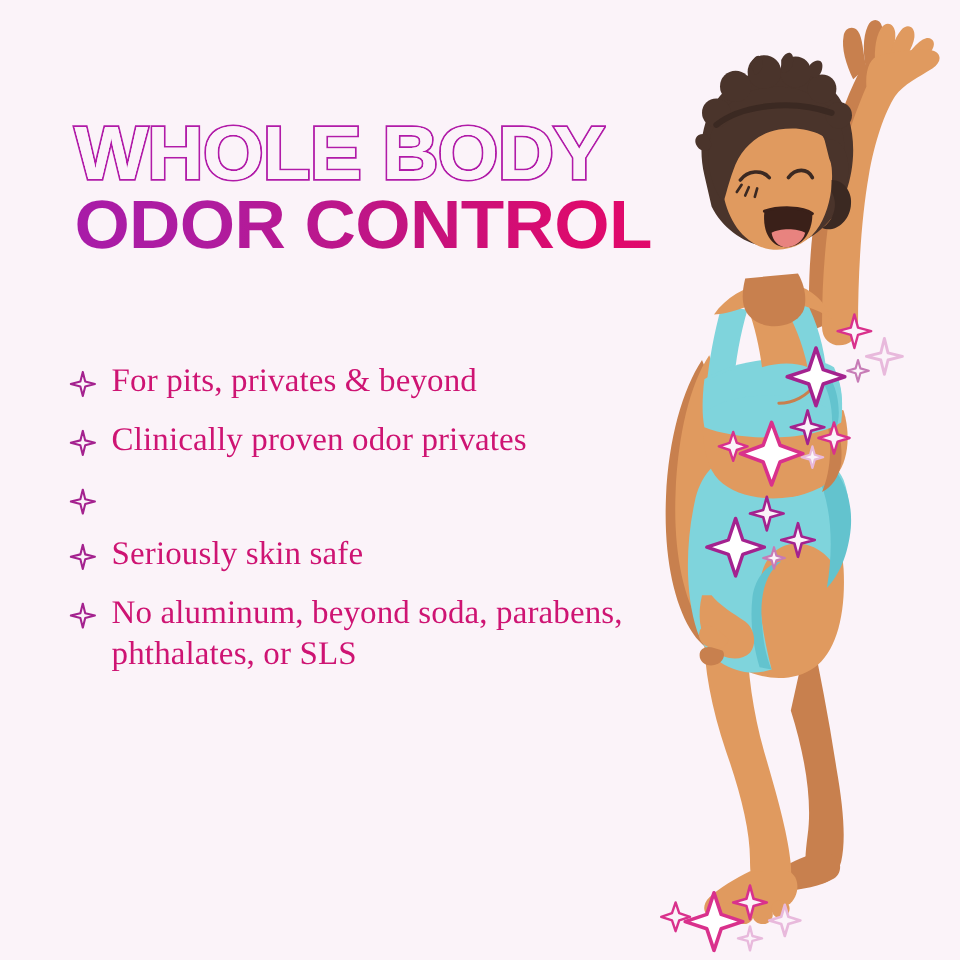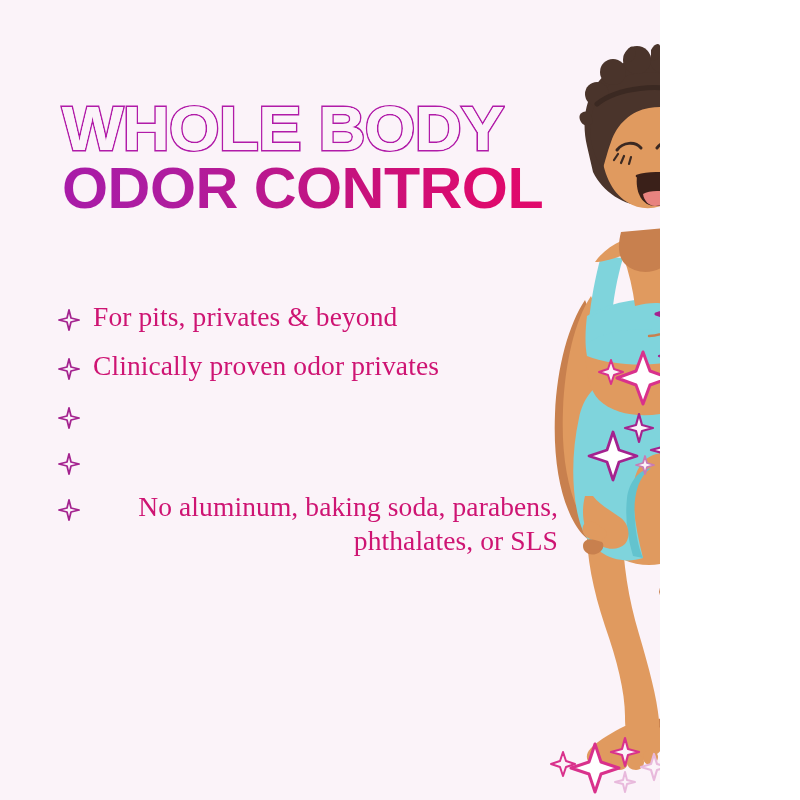--- a/index.html
+++ b/index.html
@@ -1,21 +1,21 @@
 <!DOCTYPE html>
 <html><head>
 <meta charset="utf-8">
 <style>
   html,body{margin:0;padding:0;}
   body{
     width:800px;height:800px;overflow:hidden;
     font-family:"Liberation Sans", sans-serif;
   }
   #poster{
-    position:relative;width:660px;height:800px;
+    position:relative;width:800px;height:800px;
     background:#FBF3F9;overflow:hidden;
   }
 
   
   #headline{
     position:absolute;left:62px;top:100px;width:520px;
   }
   .hl-line{
     display:block;
     font-family:"Liberation Sans", sans-serif;
@@ -48,21 +48,20 @@
     transform-origin:left center;
   }
 
   
   #bullets{
     position:absolute;left:58px;top:300px;width:500px;
   }
   .bullet-row{
     display:flex;align-items:flex-start;
     margin-bottom:15px;
-    text-align:right;
   }
   .bullet-row:last-child{margin-bottom:0;}
   .spark{
     flex:0 0 auto;width:22px;height:22px;margin-top:9px;margin-right:13px;
   }
   .btext{
     font-family:"Liberation Serif", serif;
     font-size:27.5px;
     line-height:1.24;
     color:#CE1473;
@@ -104,27 +103,28 @@
     <div class="bullet-row">
       <svg class="spark" viewBox="0 0 24 24">
         <path d="M12 1 L14.2 9.8 L23 12 L14.2 14.2 L12 23 L9.8 14.2 L1 12 L9.8 9.8 Z" fill="none" stroke="#A4228F" stroke-width="1.9" stroke-linejoin="round"></path>
       </svg>
     </div>
 
     <div class="bullet-row">
       <svg class="spark" viewBox="0 0 24 24">
         <path d="M12 1 L14.2 9.8 L23 12 L14.2 14.2 L12 23 L9.8 14.2 L1 12 L9.8 9.8 Z" fill="none" stroke="#A4228F" stroke-width="1.9" stroke-linejoin="round"></path>
       </svg>
-    </div>
-
-    <div class="bullet-row">
-      <svg class="spark" viewBox="0 0 24 24">
-        <path d="M12 1 L14.2 9.8 L23 12 L14.2 14.2 L12 23 L9.8 14.2 L1 12 L9.8 9.8 Z" fill="none" stroke="#A4228F" stroke-width="1.9" stroke-linejoin="round"></path>
-      </svg>
-      <div class="btext">No aluminum, baking soda, parabens, phthalates, or SLS</div>
+      <div class="btext">Seriously skin safe</div>
+    </div>
+
+    <div class="bullet-row">
+      <svg class="spark" viewBox="0 0 24 24">
+        <path d="M12 1 L14.2 9.8 L23 12 L14.2 14.2 L12 23 L9.8 14.2 L1 12 L9.8 9.8 Z" fill="none" stroke="#A4228F" stroke-width="1.9" stroke-linejoin="round"></path>
+      </svg>
+      <div class="btext">No aluminum, beyond soda, parabens, phthalates, or SLS</div>
     </div>
 
   </div>
 
   <div id="figure">
     <svg viewBox="0 0 275 800" xmlns="http://www.w3.org/2000/svg">
 
       <g>
         <path d="M150 276 C147 230 152 175 163 136 C170 110 180 82 190 62
                  C194 53 202 49 208 53 C214 57 214 64 210 72

